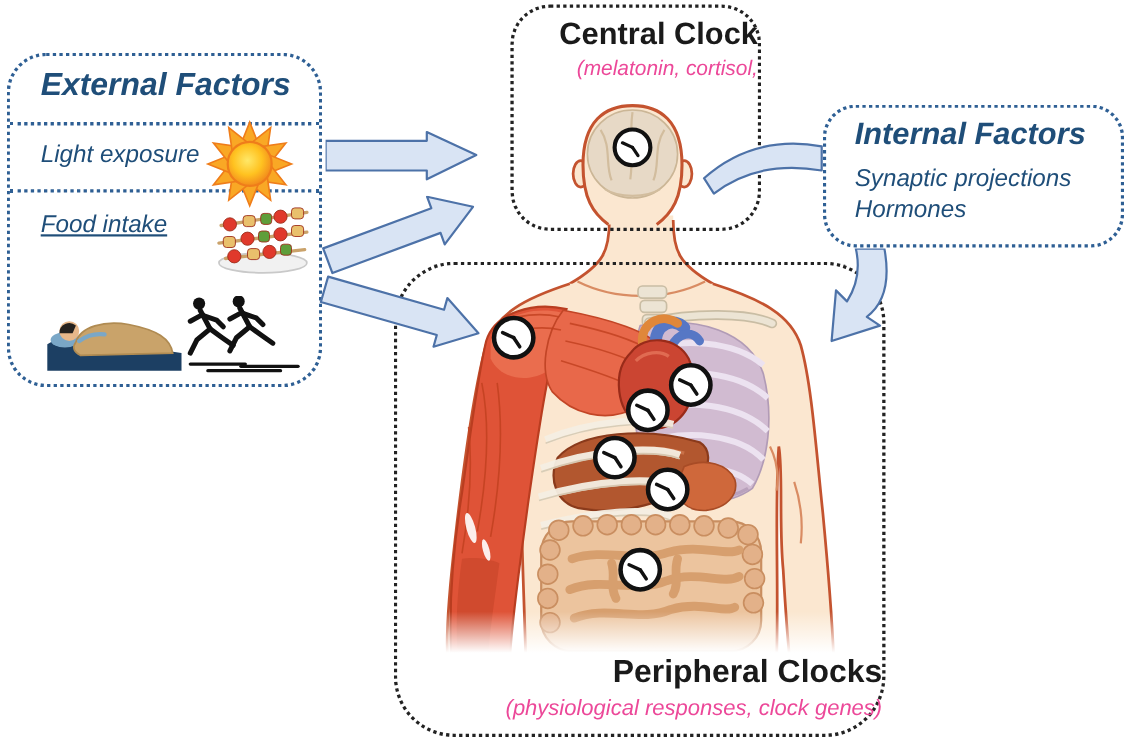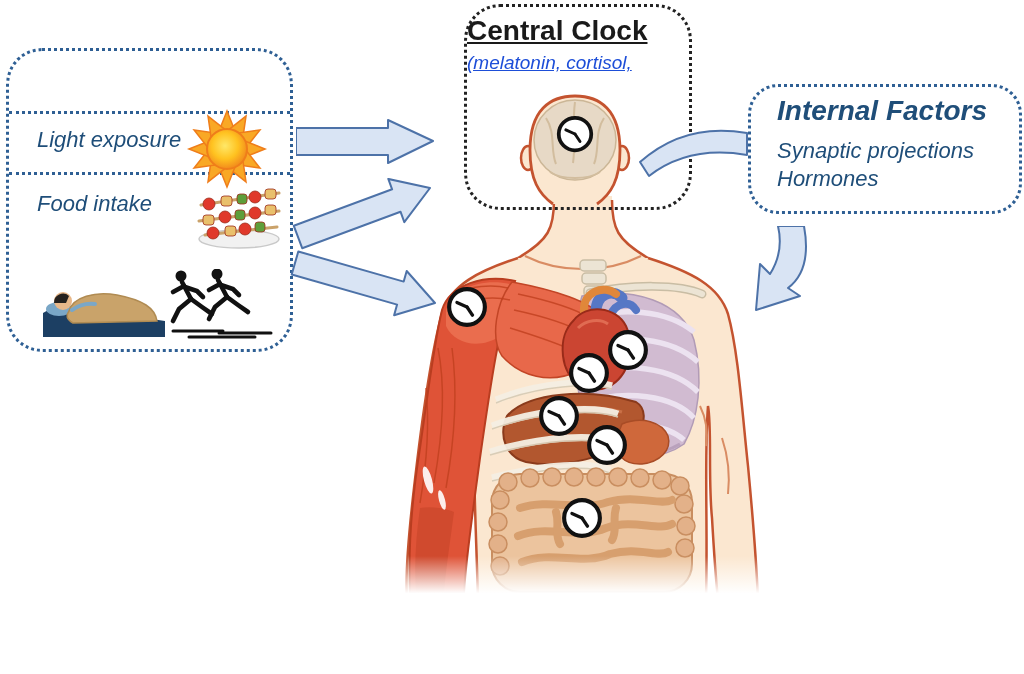--- a/index.html
+++ b/index.html
@@ -6,22 +6,22 @@
   .canvas{position:relative;width:1024px;height:674px;background:#fff;
           font-family:"Liberation Sans",sans-serif;overflow:hidden;}
   .abs{position:absolute;}
   .box{position:absolute;box-sizing:border-box;background:transparent;}
   .box.blue{border:3.5px dotted #2e5f94;border-radius:36px;}
   .box.black{border:3.5px dotted #222;border-radius:36px;}
   .divider{position:absolute;left:0;right:0;border-top:3px dotted #2e5f94;}
   .t-blue-title{color:#1f4e79;font-weight:bold;font-style:italic;font-size:29px;}
   .t-blue{color:#1f4e79;font-style:italic;font-size:22px;}
   .t-black-title{color:#1a1a1a;font-weight:bold;font-size:28px;}
-  .t-black-sub{color:#1d4ed8;font-style:italic;font-size:19px;}
-  .center{text-align:left;width:100%;text-decoration:underline;}
+  .t-black-sub{color:#ec4899;font-style:italic;font-size:19px;}
+  .center{text-align:right;width:100%;}
   svg{display:block;}
   .z1{z-index:1}.z2{z-index:2}.z3{z-index:3}
 </style>
 </head>
 <body>
 
 <div class="canvas">
 
   <svg class="abs z1" style="left:350px;top:88px;" width="480" height="512" viewBox="0 0 480 512">
     <defs>
@@ -170,20 +170,21 @@
     <use href="#clk" x="205" y="26" width="40" height="40"></use>
     <use href="#clk" x="95" y="197" width="44" height="44"></use>
     <use href="#clk" x="256" y="240" width="44" height="44"></use>
     <use href="#clk" x="217" y="263" width="44" height="44"></use>
     <use href="#clk" x="187" y="306" width="44" height="44"></use>
     <use href="#clk" x="235" y="335" width="44" height="44"></use>
     <use href="#clk" x="210" y="408" width="44" height="44"></use>
   </svg>
 
   <div class="box blue z2" style="left:6px;top:48px;width:287px;height:304px;">
+    <div class="abs t-blue-title" style="left:28px;top:10px;">External Factors</div>
     <div class="divider" style="top:60px;"></div>
     <div class="divider" style="top:121px;"></div>
 
     <div class="abs t-blue" style="left:28px;top:76px;">Light exposure</div>
 
     <svg class="abs" style="left:176px;top:56px;" width="84" height="84" viewBox="-42 -42 84 84">
       <g fill="#f9a825" stroke="#ef7d1a" stroke-width="1.5">
         <g id="ray">
             <polygon points="0,-38 8,-18 -8,-18"></polygon>
           </g>
@@ -195,21 +196,21 @@
           <use href="#ray" transform="rotate(180)"></use>
         <use href="#ray" transform="rotate(210)"></use>
           <use href="#ray" transform="rotate(240)"></use>
         <use href="#ray" transform="rotate(270)"></use>
           <use href="#ray" transform="rotate(300)"></use>
         <use href="#ray" transform="rotate(330)"></use>
       </g>
       <circle r="20" fill="url(#sunG)" stroke="#ef7d1a" stroke-width="2"></circle>
     </svg>
 
-    <div class="abs t-blue" style="left:28px;top:138px;line-height:29px;">
+    <div class="abs t-blue" style="left:28px;top:138px;line-height:29px;text-decoration:underline;">
       <div>Food intake</div>
     </div>
 
     <svg class="abs" style="left:182px;top:132px;" width="96" height="66" viewBox="0 0 96 66">
       <ellipse cx="48" cy="56" rx="40" ry="9" fill="#f1f1f1" stroke="#c9c9c9" stroke-width="1.5"></ellipse>
       <g stroke="#caa26a" stroke-width="3" stroke-linecap="round">
         <line x1="10" y1="22" x2="88" y2="10"></line>
           <line x1="8" y1="38" x2="88" y2="28"></line>
           <line x1="14" y1="52" x2="86" y2="44"></line>
       </g>
@@ -258,28 +259,32 @@
     </svg>
   </div>
 
   <div class="box black z2" style="left:464px;top:4px;width:228px;height:206px;">
     <div class="abs t-black-title center" style="top:8px;">Central Clock</div>
     <div class="abs t-black-sub center" style="top:44px;line-height:23px;">
       <div>(melatonin, cortisol,</div>
     </div>
   </div>
 
-  <div class="box blue z2" style="left:748px;top:84px;width:274px;height:130px;border-radius:30px;">
+  <div class="box blue z2" style="left:748px;top:95px;width:274px;height:130px;border-radius:30px;">
     <div class="abs t-blue-title" style="left:26px;top:8px;font-size:28px;">Internal Factors</div>
     <div class="abs t-blue" style="left:26px;top:50px;line-height:28px;">
       <div>Synaptic projections</div>
       <div>Hormones</div>
     </div>
   </div>
 
+  <div class="box black z2" style="left:358px;top:238px;width:447px;height:432px;border-radius:55px;">
+    <div class="abs t-black-title center" style="top:354px;font-size:29px;">Peripheral Clocks</div>
+    <div class="abs t-black-sub center" style="top:392px;font-size:20px;">(physiological responses, clock genes)</div>
+  </div>
 
   <svg class="abs z3" style="left:296px;top:116px;" width="140" height="50" viewBox="0 0 140 50">
     <polygon points="0,12 92,12 92,4 137,25 92,47 92,39 0,39" fill="#d9e4f4" stroke="#4d72a8" stroke-width="2" stroke-linejoin="round"></polygon>
   </svg>
 
   <svg class="abs z3" style="left:292px;top:178px;" width="146" height="76" viewBox="0 0 146 76">
     <path d="M1.8,47.8 L100.1,11.3 L96.3,0.9 L138,10 L112.3,44.1 L108.5,33.7 L10.2,70.2 Z" fill="#d9e4f4" stroke="#4d72a8" stroke-width="2" stroke-linejoin="round"></path>
   </svg>
 
   <svg class="abs z3" style="left:290px;top:250px;" width="152" height="68" viewBox="0 0 152 68">

